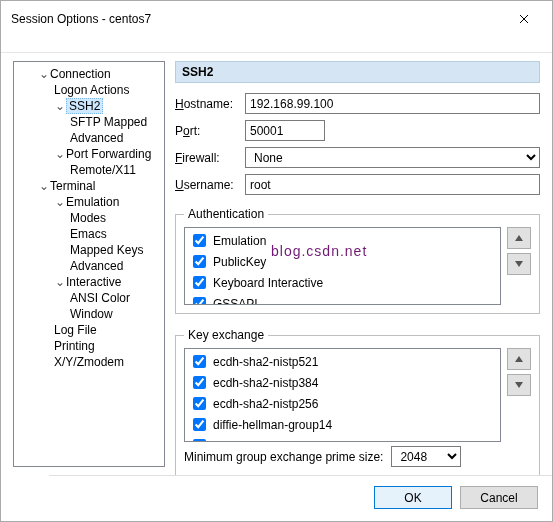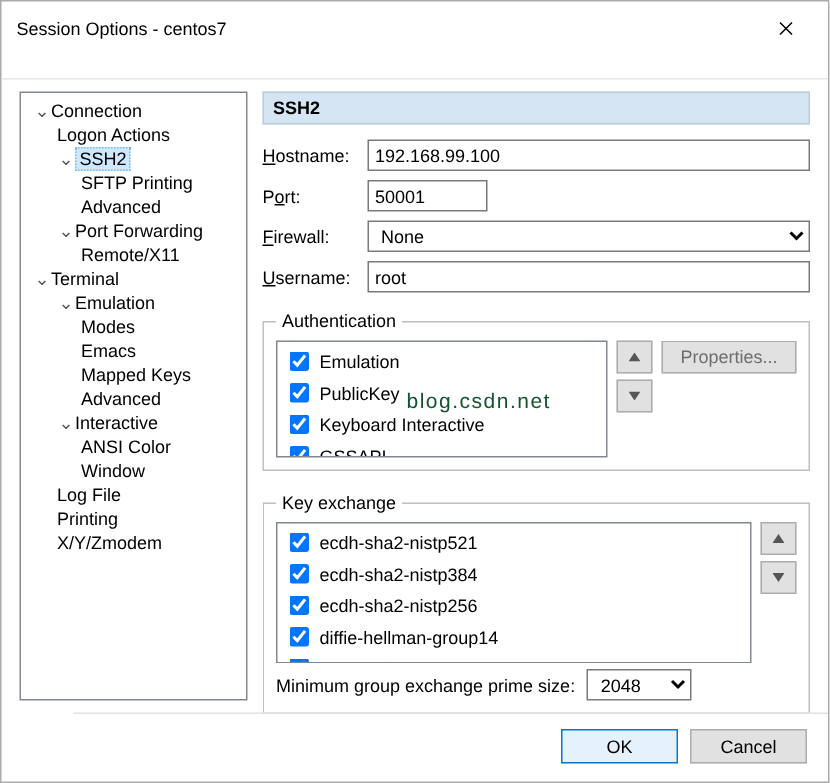--- a/index.html
+++ b/index.html
@@ -4,21 +4,21 @@
 <style>
 * { box-sizing: border-box; font-family: "Segoe UI", Tahoma, sans-serif; font-size: 12px; }
 body { margin: 0; background: #f0f0f0; }
 .dialog { width: 553px; height: 522px; background: #fff; border: 1px solid #aaa; box-shadow: 3px 3px 8px rgba(0,0,0,0.3); position: relative; display: flex; flex-direction: column; }
 .titlebar { display: flex; align-items: center; justify-content: space-between; padding: 6px 8px 21px 10px; border-bottom: 1px solid #e5e5e5; }
 .titlebar .title { font-size: 12px; }
 .close-btn { width: 40px; height: 24px; display: flex; align-items: center; justify-content: center; cursor: pointer; }
 .body { flex: 1; padding: 8px 12px 8px 12px; display: flex; flex-direction: column; overflow: hidden; }
 .cat-label { margin-bottom: 4px; }
 .columns { flex: 1; display: flex; gap: 10px; min-height: 0; }
-.tree { width: 152px; border: 1px solid #828790; padding: 4px 2px; overflow: auto; background: #fff; }
+.tree { width: 152px; border: 1px solid #828790; padding: 4px 18px; overflow: auto; background: #fff; }
 .tree ul { list-style: none; margin: 0; padding-left: 0; }
 .tree li { padding: 1px 0; white-space: nowrap; }
 .tree .lvl1 { padding-left: 6px; }
 .tree .lvl2 { padding-left: 22px; }
 .tree .lvl3 { padding-left: 38px; }
 .tree .exp { display: inline-block; width: 12px; text-align: center; color: #555; }
 .tree .sel { background: #cde8ff; border: 1px dotted #7ab9e8; padding: 0 2px; }
 .right { flex: 1; display: flex; flex-direction: column; min-width: 0; }
 .panel-header { background: #d6e5f3; border: 1px solid #b8cee0; padding: 3px 6px; font-weight: bold; margin-bottom: 10px; }
 .form-row { display: flex; align-items: center; margin-bottom: 6px; gap: 8px; }
@@ -36,21 +36,21 @@
 .kex-list { flex: 1; border: 1px solid #828790; height: 94px; overflow-y: scroll; padding: 2px 4px; background: #fff; }
 .chk-row { display: flex; align-items: center; gap: 4px; padding: 1px 0; }
 .updown { display: flex; flex-direction: column; gap: 4px; }
 .arrow-btn { width: 24px; height: 22px; border: 1px solid #adadad; background: #e1e1e1; display: flex; align-items: center; justify-content: center; cursor: pointer; }
 .props-btn { width: 90px; height: 22px; border: 1px solid #adadad; background: #e1e1e1; color: #6d6d6d; }
 .min-row { display: flex; align-items: center; gap: 8px; margin-top: 4px; }
 .min-combo { width: 70px; height: 22px; }
 .footer { display: flex; justify-content: flex-end; gap: 8px; padding: 10px 14px 12px 0; border-top: 1px solid #e0e0e0; margin-left: 48px; }
 .footer button { width: 78px; height: 23px; border: 1px solid #adadad; background: #e1e1e1; cursor: pointer; }
 .footer .ok { border: 1px solid #0078d7; background: #e5f1fb; }
-.watermark { position: absolute; left: 270px; top: 258px; color: #14532d; font-size: 14px; pointer-events: none; letter-spacing: 1px; }
+.watermark { position: absolute; left: 270px; top: 242px; color: #701a75; font-size: 14px; pointer-events: none; letter-spacing: 1px; }
 </style>
 </head>
 <body>
 
 <div class="dialog">
   <div class="titlebar">
     <span class="title">Session Options - centos7</span>
     <div class="close-btn">
       <svg width="10" height="10" viewBox="0 0 10 10">
           <path d="M1 1 L9 9 M9 1 L1 9" stroke="currentColor" stroke-width="1"></path>
@@ -58,21 +58,21 @@
     </div>
   </div>
 
   <div class="body">
     <div class="columns">
       <div class="tree">
         <ul>
           <li class="lvl1"><span class="exp">⌄</span><span>Connection</span></li>
           <li class="lvl2"><span>Logon Actions</span></li>
           <li class="lvl2"><span class="exp">⌄</span><span class="sel">SSH2</span></li>
-          <li class="lvl3"><span>SFTP Printing</span></li>
+          <li class="lvl3"><span>SFTP Mapped</span></li>
           <li class="lvl3"><span>Advanced</span></li>
           <li class="lvl2"><span class="exp">⌄</span><span>Port Forwarding</span></li>
           <li class="lvl3"><span>Remote/X11</span></li>
           <li class="lvl1"><span class="exp">⌄</span><span>Terminal</span></li>
           <li class="lvl2"><span class="exp">⌄</span><span>Emulation</span></li>
           <li class="lvl3"><span>Modes</span></li>
           <li class="lvl3"><span>Emacs</span></li>
           <li class="lvl3"><span>Mapped Keys</span></li>
           <li class="lvl3"><span>Advanced</span></li>
           <li class="lvl2"><span class="exp">⌄</span><span>Interactive</span></li>
@@ -130,21 +130,20 @@
                   <svg width="8" height="6">
                     <path d="M4 0 L8 6 L0 6 Z" fill="#555"></path>
                   </svg>
                 </div>
               <div class="arrow-btn">
                   <svg width="8" height="6">
                     <path d="M0 0 L8 0 L4 6 Z" fill="#555"></path>
                   </svg>
                 </div>
             </div>
-            <button class="props-btn" disabled="">Properties...</button>
           </div>
         </fieldset>
 
         <fieldset>
           <legend>Key exchange</legend>
           <div class="auth-body">
             <div class="kex-list" id="kex-list">
                 <div class="chk-row">
                   <input type="checkbox" checked="" style="">
                   <span>ecdh-sha2-nistp521</span>

